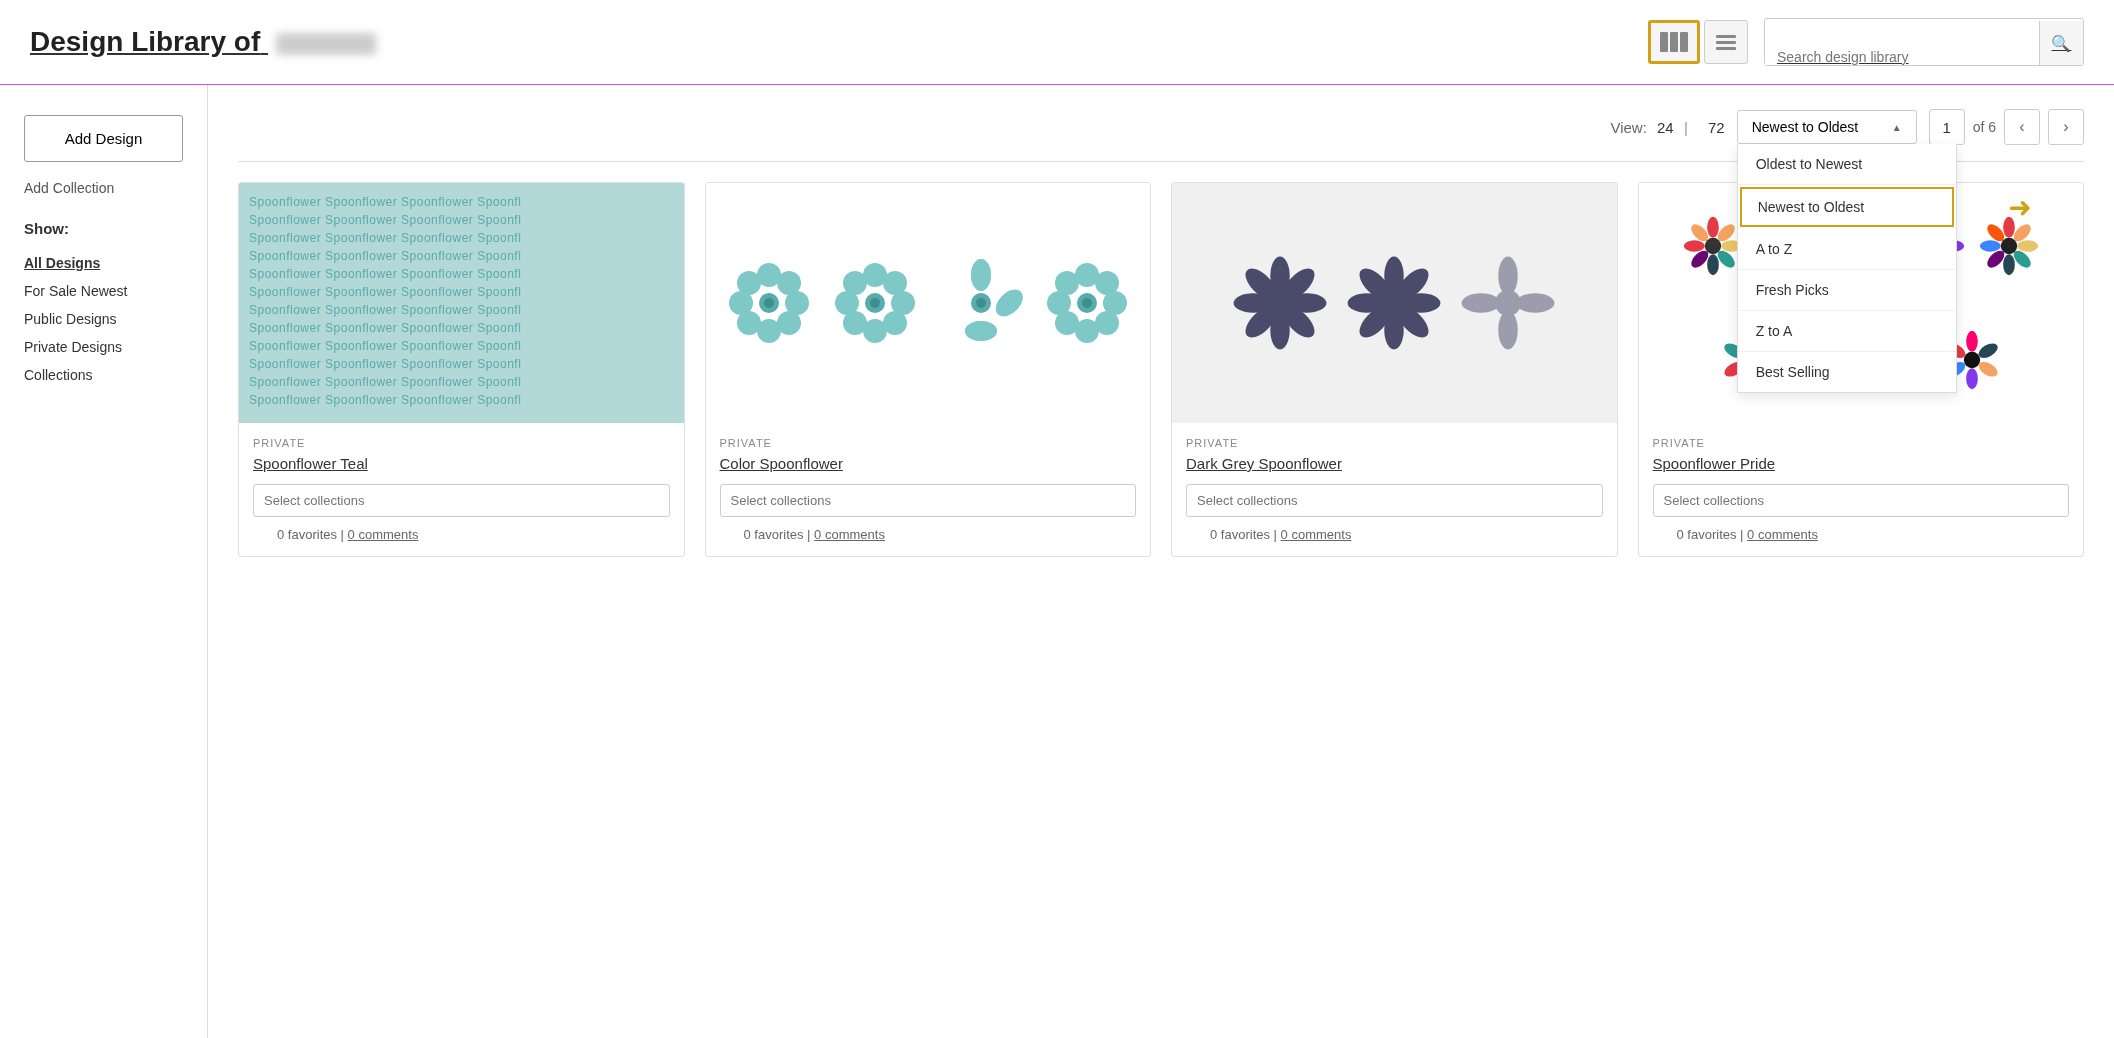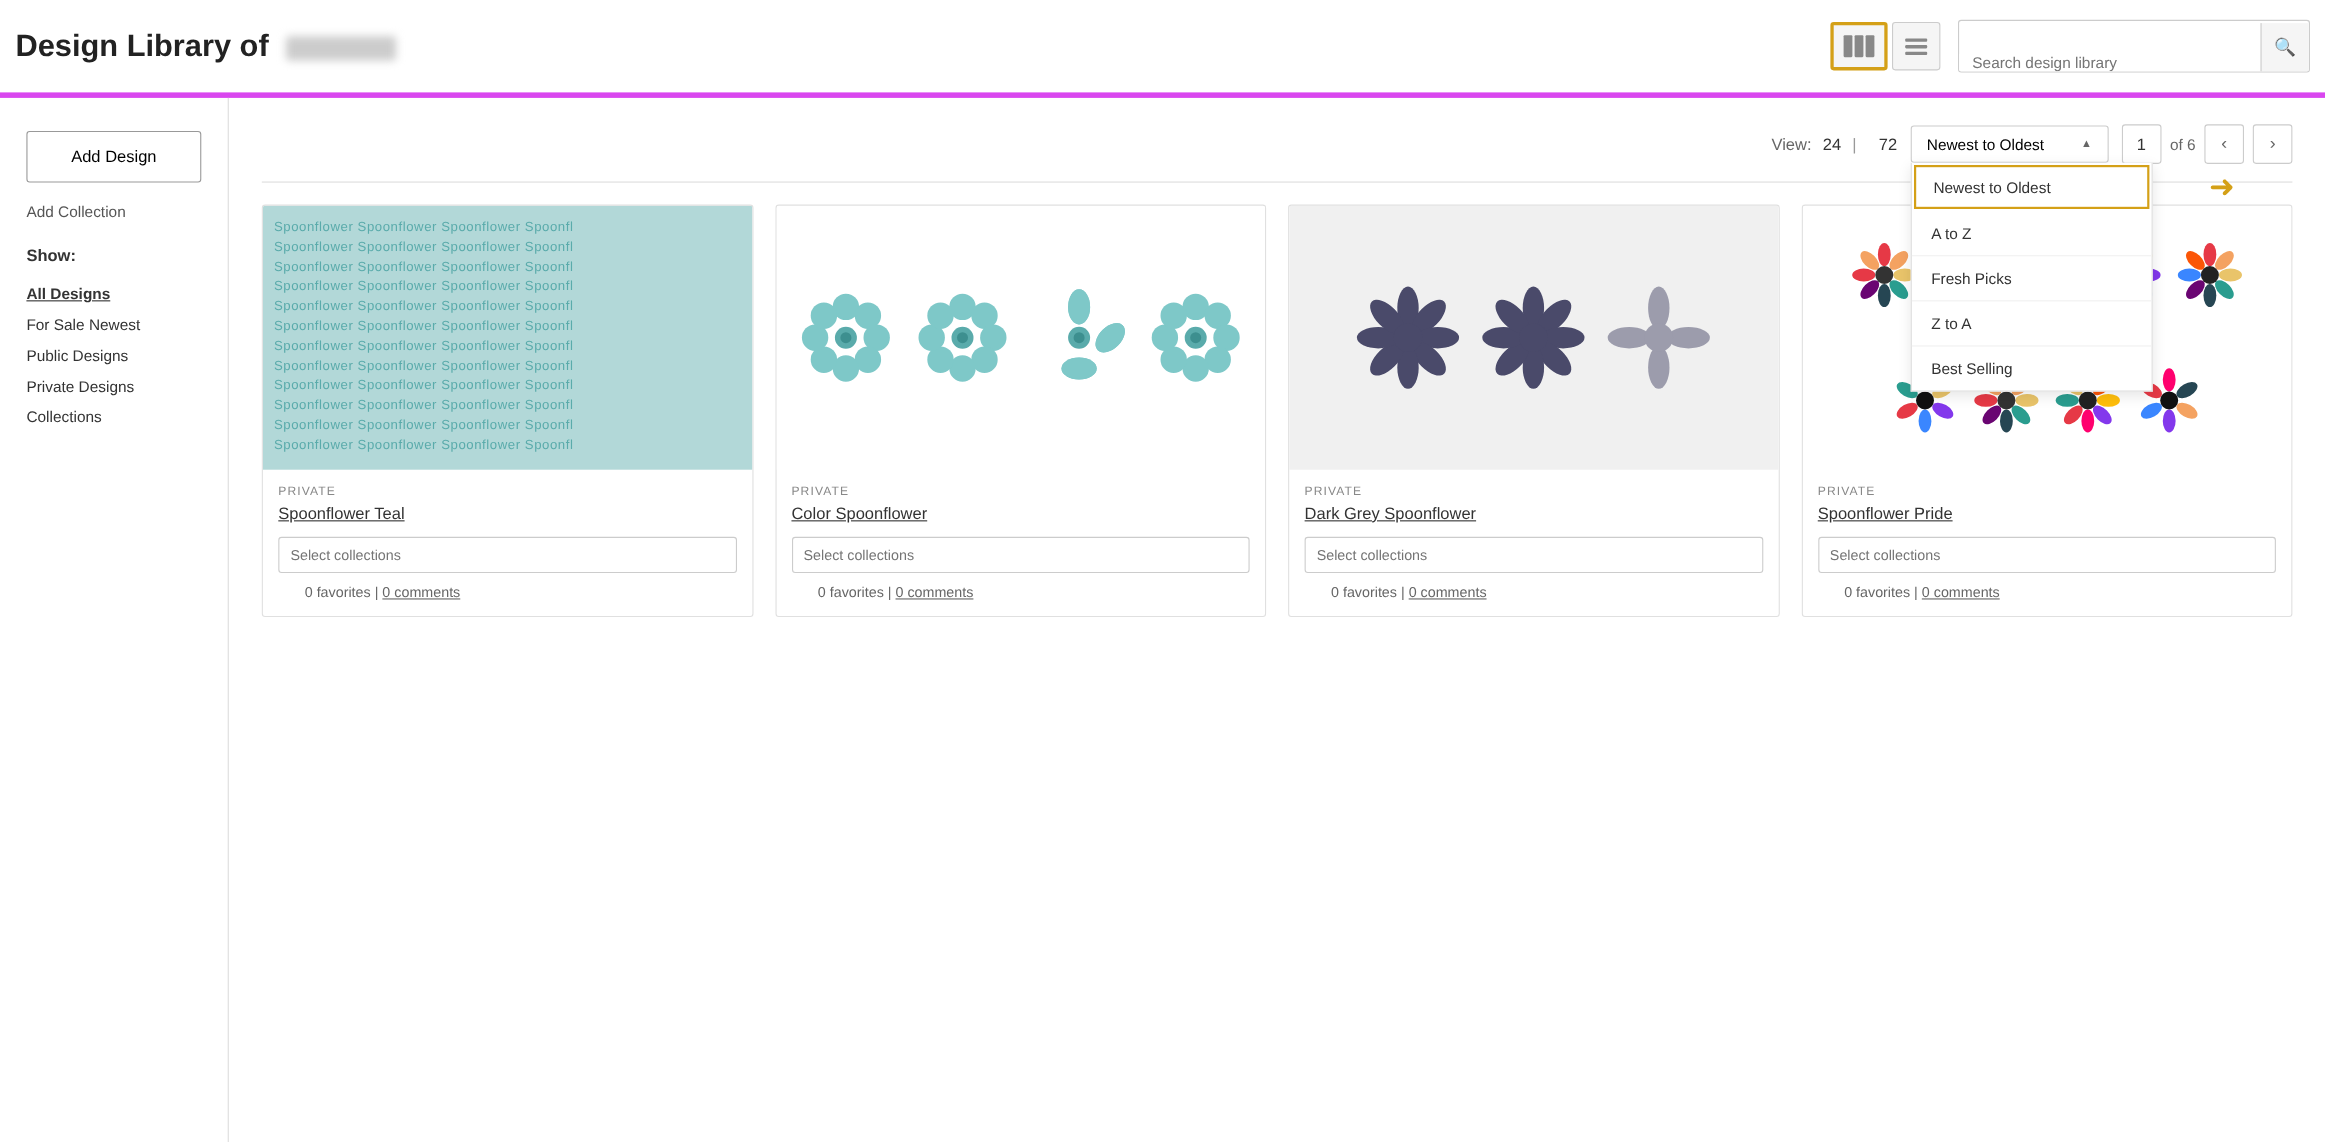--- a/index.html
+++ b/index.html
@@ -2,23 +2,24 @@
 <html><head>
   <meta charset="utf-8">
   <style>
     * { box-sizing: border-box; margin: 0; padding: 0; }
     body { font-family: Arial, Helvetica, sans-serif; background: #fff; color: #333; font-size: 14px; }
 
     
     .header {
       display: flex;
       align-items: center;
-      padding: 18px 14px;
-      border-bottom: 5px solid #d946ef;
+      padding: 18px 30px;
+      border-bottom: 1px solid #d946ef;
       background: #fff;
+      text-decoration: underline;
     }
     .header-title {
       font-size: 28px;
       font-weight: 700;
       color: #222;
       flex: 0 0 auto;
       margin-right: 40px;
     }
     .header-title span.blurred {
       display: inline-block;
@@ -394,20 +395,21 @@
         <a>72</a>
       </div>
 
       <div class="sort-dropdown-wrapper">
         <button class="sort-dropdown-btn">
           <span>Newest to Oldest</span>
           <span class="arrow">▲</span>
         </button>
 
         <div class="sort-menu">
+          <div class="sort-menu-item">Oldest to Newest</div>
           <div class="sort-menu-item active" style="position:relative;">
             <span>Newest to Oldest</span>
             
             <span style="position:absolute;right:-80px;top:50%;transform:translateY(-50%);font-size:28px;color:#d4a017;">➜</span>
           </div>
           <div class="sort-menu-item">A to Z</div>
           <div class="sort-menu-item">Fresh Picks</div>
           <div class="sort-menu-item">Z to A</div>
           <div class="sort-menu-item">Best Selling</div>
         </div>

